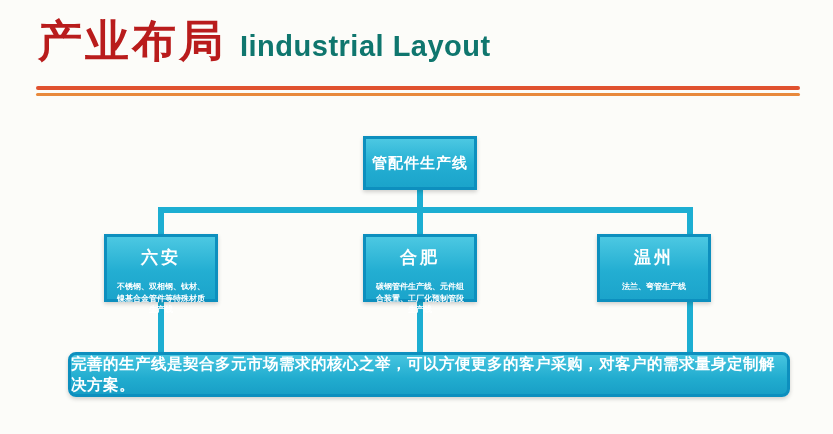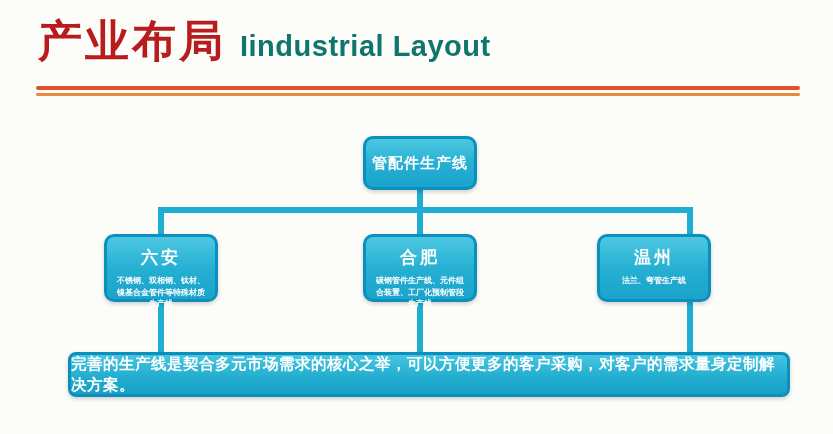--- a/index.html
+++ b/index.html
@@ -60,21 +60,21 @@
   .conn {
     position: absolute;
     background: #1daed2;
   }
 
   .node {
     position: absolute;
     box-sizing: border-box;
     background: linear-gradient(180deg, #4cc8e2 0%, #23aed2 55%, #1ba4cb 100%);
     border: 3px solid #0d8fbe;
-    border-radius: 10px;
+    border-radius: 0;
     color: #ffffff;
     text-align: center;
     box-shadow: 0 2px 4px rgba(0,0,0,0.18);
   }
 
   .node.root {
     left: 363px;
     top: 136px;
     width: 114px;
     height: 54px;
@@ -89,21 +89,21 @@
   .node.city {
     top: 234px;
     width: 114px;
     height: 68px;
     padding-top: 9px;
   }
   .city-name {
     font-size: 17px;
     font-weight: 800;
     letter-spacing: 3px;
-    margin-bottom: 6px;
+    margin-bottom: 12px;
   }
   .city-desc {
     font-size: 8px;
     line-height: 1.45;
     padding: 0 7px;
     font-weight: 700;
   }
 
   .footer-bar {
     position: absolute;

